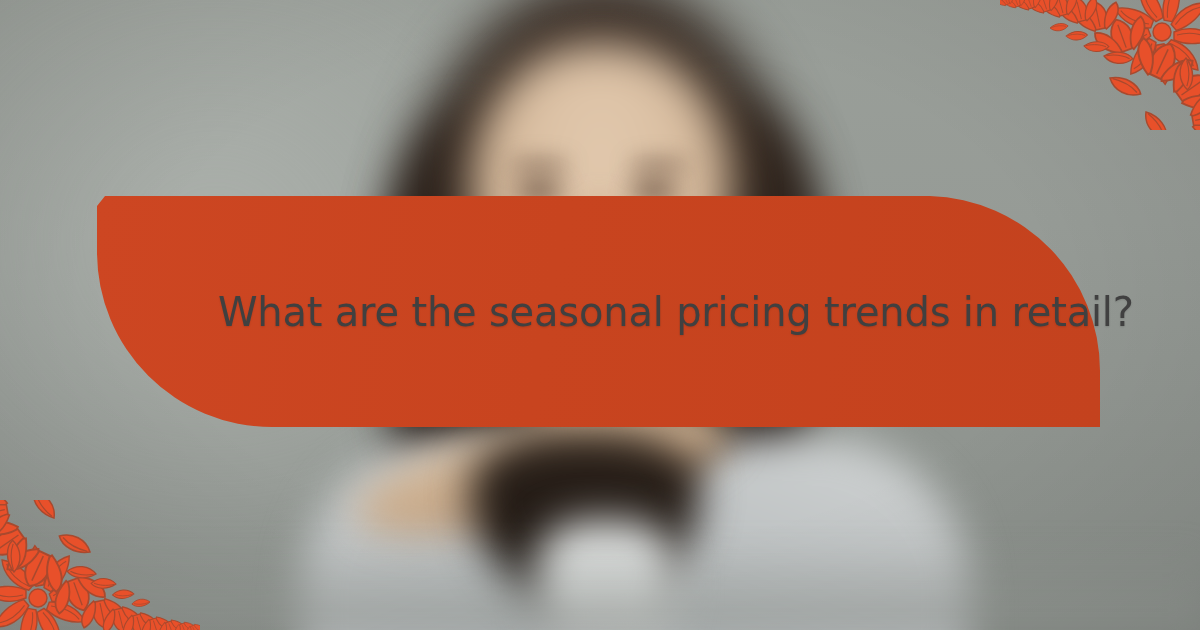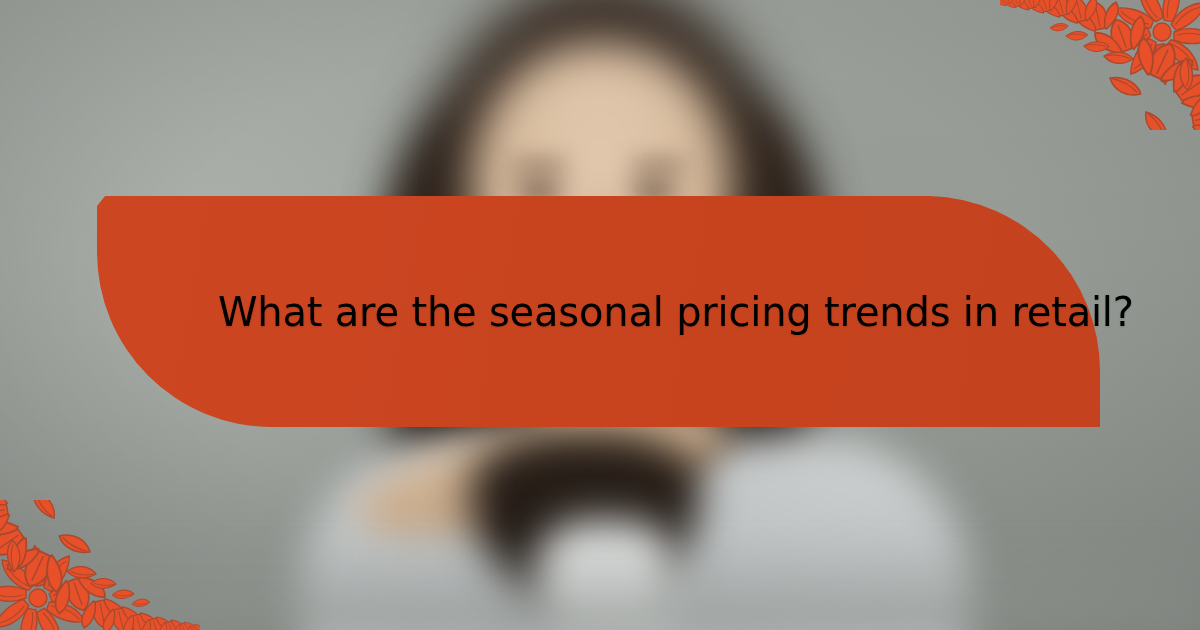--- a/index.html
+++ b/index.html
@@ -178,21 +178,21 @@
     clip-path: path("M 8 0 L 833 0 A 175 175 0 0 1 1003 175 L 1003 231 L 175 231 A 175 175 0 0 1 0 56 L 0 10 Z");
     box-shadow: 0 10px 26px rgba(0,0,0,.22);
   }
   .banner-text {
     position: absolute;
     left: 121px;
     top: 0;
     height: 231px;
     display: flex;
     align-items: center;
-    color: #000000;
+    color: #404040;
     font-size: 40px;
     font-weight: 400;
     letter-spacing: -0.2px;
     white-space: nowrap;
     text-shadow: 0 1px 2px rgba(0,0,0,.13);
   }
 </style>
 </head>
 <body>
 

